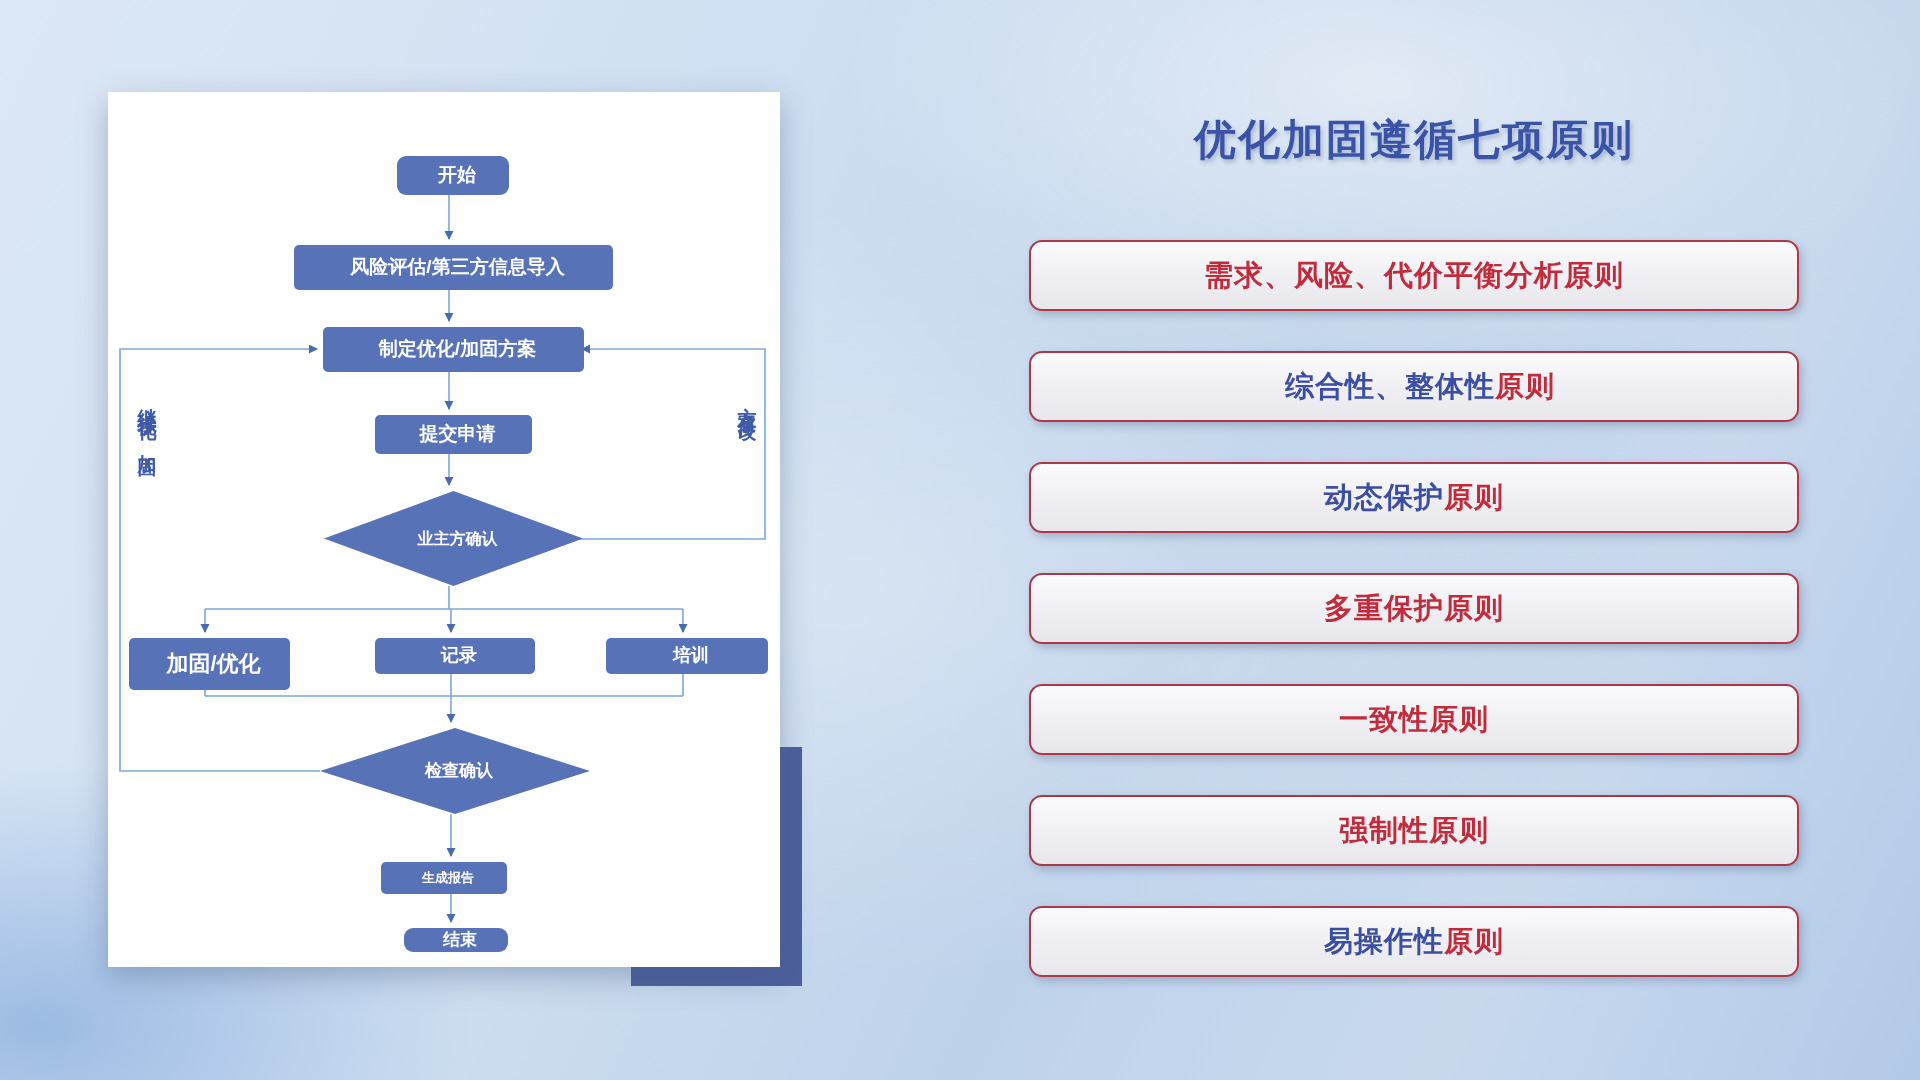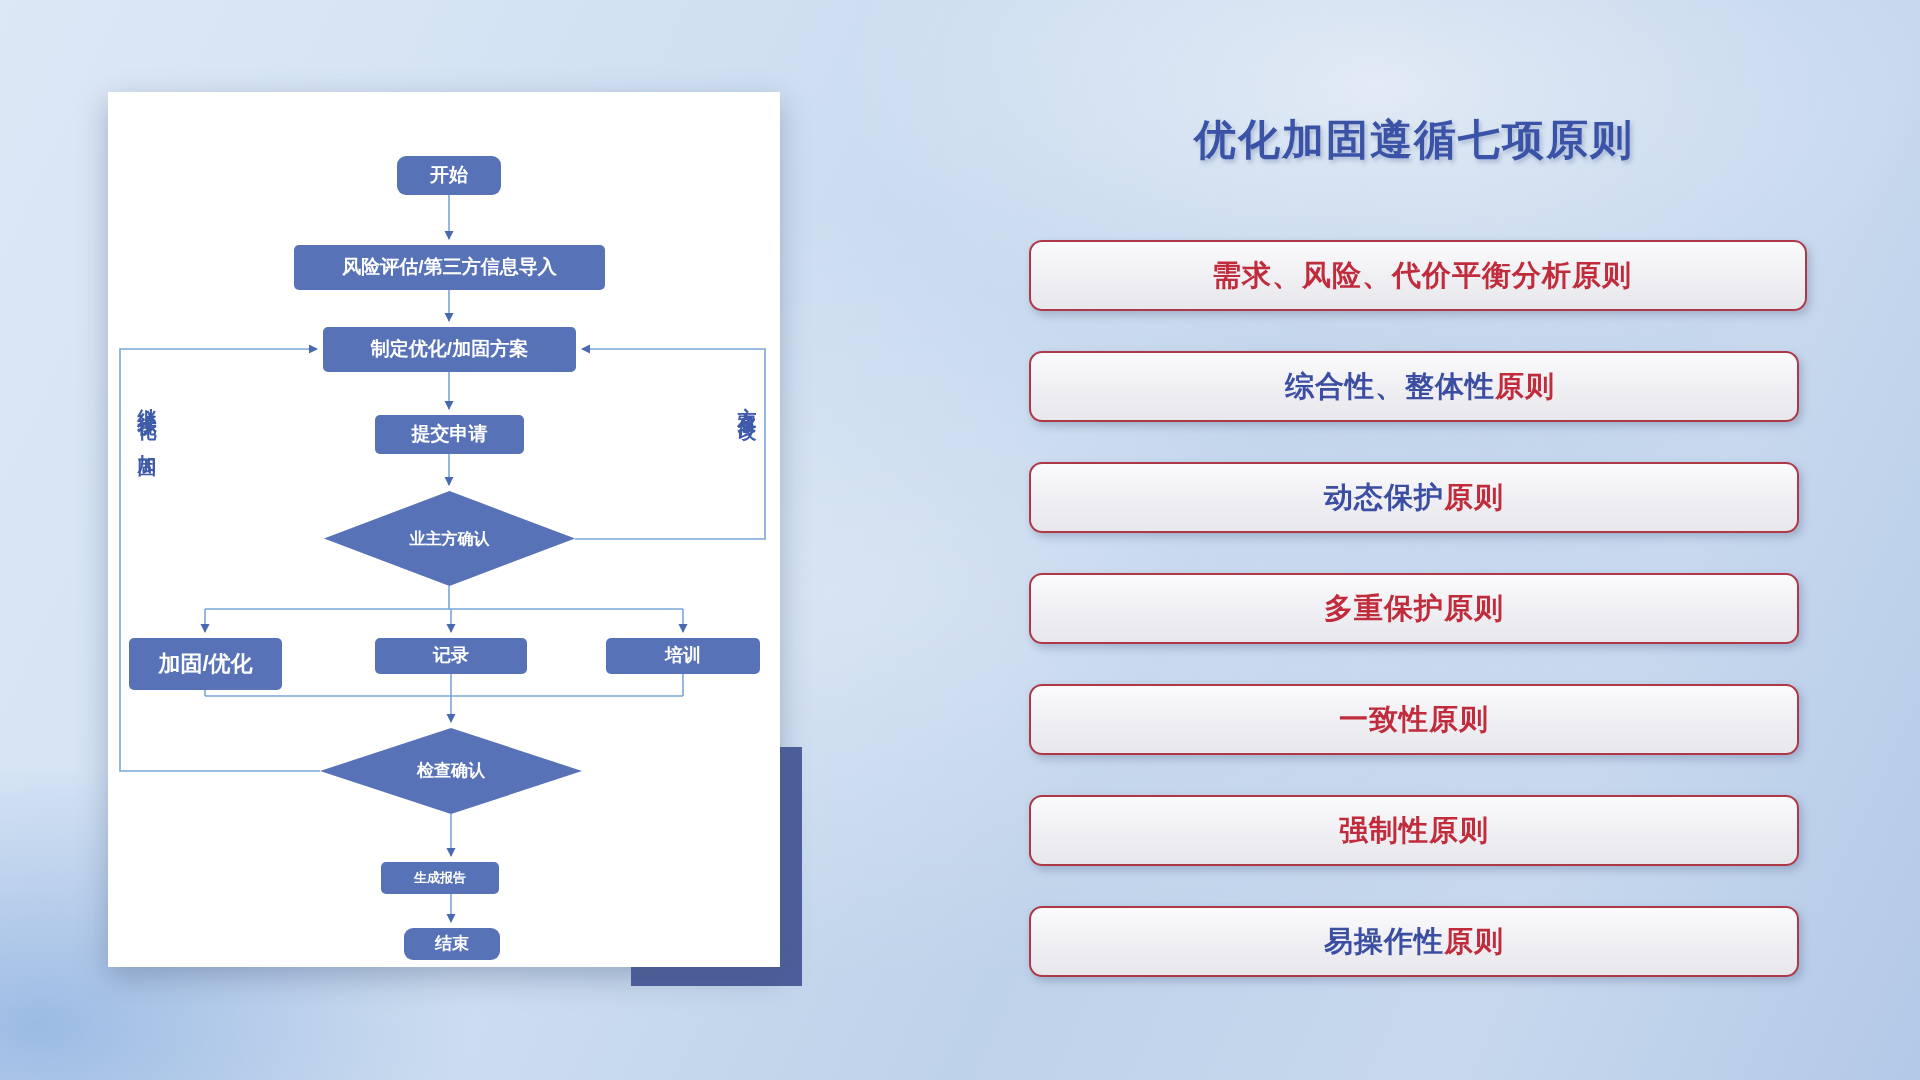--- a/index.html
+++ b/index.html
@@ -16,21 +16,21 @@
   
   .accent-rect{position:absolute;left:631px;top:747px;width:171px;height:239px;background:#4d5f9c;z-index:1;}
   .card{
     position:absolute;left:108px;top:92px;width:672px;height:875px;background:#ffffff;z-index:2;
     box-shadow:0 10px 28px rgba(70,90,130,.38);
   }
   .connectors{position:absolute;left:0;top:0;width:672px;height:875px;}
   .node{
     position:absolute;background:#5872b8;color:#ffffff;font-weight:700;
     display:flex;align-items:center;justify-content:center;text-align:center;
-    font-size:19px;line-height:1.1;border-radius:5px;z-index:3;
+    font-size:19px;line-height:1.1;border-radius:5px;z-index:3;padding-left:8px;
   }
   .node.pill{border-radius:9px;}
   .node.diamond{border-radius:0;clip-path:polygon(50% 0,100% 50%,50% 100%,0 50%);font-size:16px;}
   .vlabel{
     position:absolute;writing-mode:vertical-rl;text-orientation:upright;
     color:#3e5aa8;font-weight:700;font-size:19px;letter-spacing:5px;z-index:3;
   }
 
   
   .right-panel{position:absolute;left:1029px;top:0;width:770px;height:1080px;z-index:2;}
@@ -94,31 +94,31 @@
     <div class="node" style="left:21px;top:546px;width:153px;height:52px;font-size:22px;">加固/优化</div>
 
     <div class="node" style="left:267px;top:546px;width:152px;height:36px;font-size:18px;">记录</div>
 
     <div class="node" style="left:498px;top:546px;width:154px;height:36px;font-size:18px;">培训</div>
 
     <div class="node diamond" style="left:212px;top:636px;width:262px;height:86px;font-size:17px;">检查确认</div>
 
     <div class="node" style="left:273px;top:770px;width:118px;height:32px;font-size:13px;">生成报告</div>
 
-    <div class="node pill" style="left:296px;top:836px;width:96px;height:32px;font-size:17px;">结束</div>
+    <div class="node pill" style="left:296px;top:836px;width:96px;height:24px;font-size:17px;">结束</div>
 
     <div class="vlabel" style="left:26px;top:300px;height:175px;">继续优化/加固</div>
 
     <div class="vlabel" style="left:626px;top:300px;height:130px;">方案修改</div>
   </div>
 
   <div class="right-panel">
     <div class="panel-title">优化加固遵循七项原则</div>
 
-    <div class="principle" style="top:240px;padding-left:8px;">
+    <div class="principle" style="top:240px;">
       <span style="color: rgb(192, 44, 60);">需求、风险、代价平衡分析原则</span>
       <span style="color: rgb(192, 44, 60);"></span>
     </div>
 
     <div class="principle" style="top:351px;">
       <span style="color: rgb(59, 78, 162); margin-left: 12px;">综合性、整体性</span>
       <span style="color: rgb(192, 44, 60);">原则</span>
     </div>
 
     <div class="principle" style="top:462px;">

